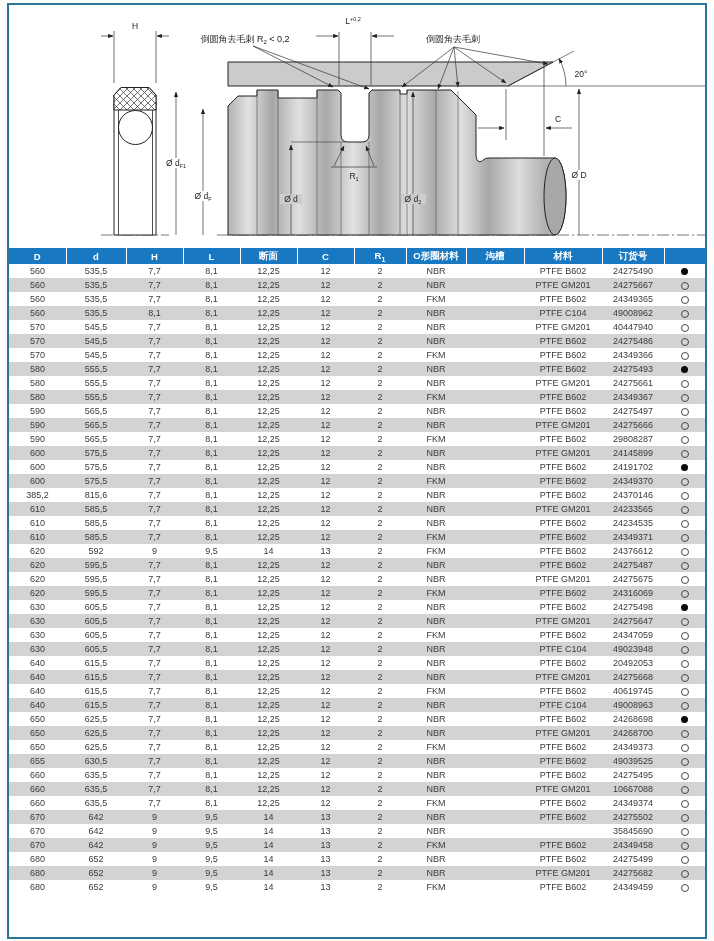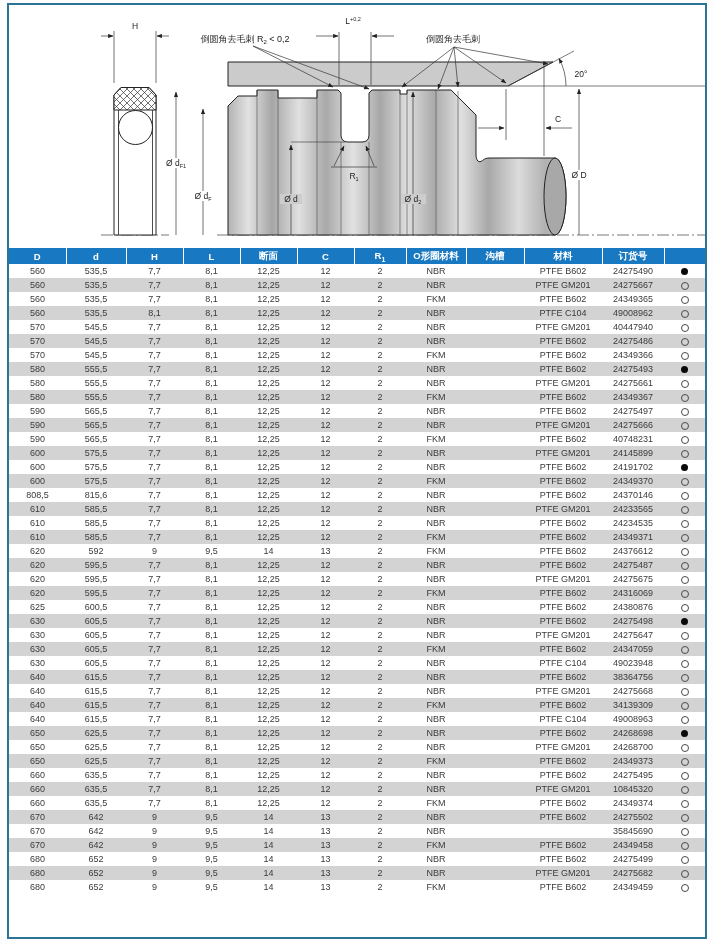--- a/index.html
+++ b/index.html
@@ -383,21 +383,21 @@
           <td>590</td>
           <td>565,5</td>
           <td>7,7</td>
           <td>8,1</td>
           <td>12,25</td>
           <td>12</td>
           <td>2</td>
           <td>FKM</td>
           <td></td>
           <td>PTFE B602</td>
-          <td>40748231</td>
+          <td>29808287</td>
           <td><span class="dot dot-open"></span></td>
         </tr>
         <tr>
           <td>600</td>
           <td>575,5</td>
           <td>7,7</td>
           <td>8,1</td>
           <td>12,25</td>
           <td>12</td>
           <td>2</td>
@@ -429,21 +429,21 @@
           <td>12,25</td>
           <td>12</td>
           <td>2</td>
           <td>FKM</td>
           <td></td>
           <td>PTFE B602</td>
           <td>24349370</td>
           <td><span class="dot dot-open"></span></td>
         </tr>
         <tr>
-          <td>808,5</td>
+          <td>385,2</td>
           <td>815,6</td>
           <td>7,7</td>
           <td>8,1</td>
           <td>12,25</td>
           <td>12</td>
           <td>2</td>
           <td>NBR</td>
           <td></td>
           <td>PTFE B602</td>
           <td>24370146</td>
@@ -541,34 +541,20 @@
           <td>12,25</td>
           <td>12</td>
           <td>2</td>
           <td>FKM</td>
           <td></td>
           <td>PTFE B602</td>
           <td>24316069</td>
           <td><span class="dot dot-open"></span></td>
         </tr>
         <tr>
-          <td>625</td>
-          <td>600,5</td>
-          <td>7,7</td>
-          <td>8,1</td>
-          <td>12,25</td>
-          <td>12</td>
-          <td>2</td>
-          <td>NBR</td>
-          <td></td>
-          <td>PTFE B602</td>
-          <td>24380876</td>
-          <td><span class="dot dot-open"></span></td>
-        </tr>
-        <tr>
           <td>630</td>
           <td>605,5</td>
           <td>7,7</td>
           <td>8,1</td>
           <td>12,25</td>
           <td>12</td>
           <td>2</td>
           <td>NBR</td>
           <td></td>
           <td>PTFE B602</td>
@@ -621,21 +607,21 @@
           <td>640</td>
           <td>615,5</td>
           <td>7,7</td>
           <td>8,1</td>
           <td>12,25</td>
           <td>12</td>
           <td>2</td>
           <td>NBR</td>
           <td></td>
           <td>PTFE B602</td>
-          <td>38364756</td>
+          <td>20492053</td>
           <td><span class="dot dot-open"></span></td>
         </tr>
         <tr>
           <td>640</td>
           <td>615,5</td>
           <td>7,7</td>
           <td>8,1</td>
           <td>12,25</td>
           <td>12</td>
           <td>2</td>
@@ -649,21 +635,21 @@
           <td>640</td>
           <td>615,5</td>
           <td>7,7</td>
           <td>8,1</td>
           <td>12,25</td>
           <td>12</td>
           <td>2</td>
           <td>FKM</td>
           <td></td>
           <td>PTFE B602</td>
-          <td>34139309</td>
+          <td>40619745</td>
           <td><span class="dot dot-open"></span></td>
         </tr>
         <tr>
           <td>640</td>
           <td>615,5</td>
           <td>7,7</td>
           <td>8,1</td>
           <td>12,25</td>
           <td>12</td>
           <td>2</td>
@@ -709,20 +695,34 @@
           <td>12,25</td>
           <td>12</td>
           <td>2</td>
           <td>FKM</td>
           <td></td>
           <td>PTFE B602</td>
           <td>24349373</td>
           <td><span class="dot dot-open"></span></td>
         </tr>
         <tr>
+          <td>655</td>
+          <td>630,5</td>
+          <td>7,7</td>
+          <td>8,1</td>
+          <td>12,25</td>
+          <td>12</td>
+          <td>2</td>
+          <td>NBR</td>
+          <td></td>
+          <td>PTFE B602</td>
+          <td>49039525</td>
+          <td><span class="dot dot-open"></span></td>
+        </tr>
+        <tr>
           <td>660</td>
           <td>635,5</td>
           <td>7,7</td>
           <td>8,1</td>
           <td>12,25</td>
           <td>12</td>
           <td>2</td>
           <td>NBR</td>
           <td></td>
           <td>PTFE B602</td>
@@ -733,21 +733,21 @@
           <td>660</td>
           <td>635,5</td>
           <td>7,7</td>
           <td>8,1</td>
           <td>12,25</td>
           <td>12</td>
           <td>2</td>
           <td>NBR</td>
           <td></td>
           <td>PTFE GM201</td>
-          <td>10845320</td>
+          <td>10667088</td>
           <td><span class="dot dot-open"></span></td>
         </tr>
         <tr>
           <td>660</td>
           <td>635,5</td>
           <td>7,7</td>
           <td>8,1</td>
           <td>12,25</td>
           <td>12</td>
           <td>2</td>

